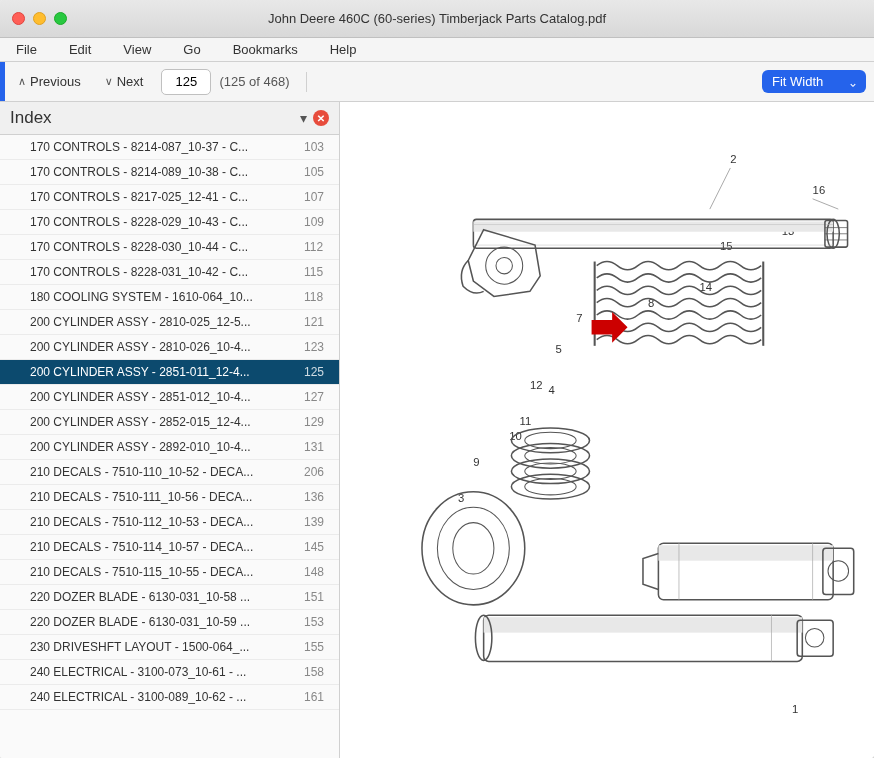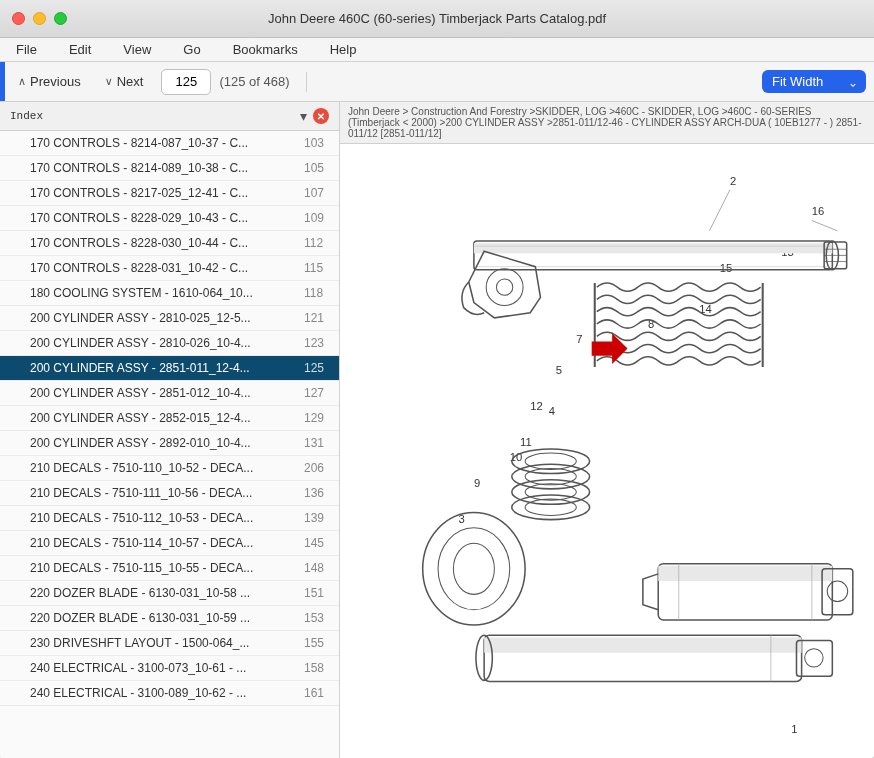--- a/index.html
+++ b/index.html
@@ -192,24 +192,23 @@
     .sidebar-header {
       display: flex;
       align-items: center;
       justify-content: space-between;
       padding: 6px 10px;
       border-bottom: 1px solid #d0d0d0;
       background: #f0f0f0;
     }
 
     .sidebar-header-title {
-      font-size: 11px;
+      font-size: 17px;
       font-weight: 500;
       color: #333;
-      font-family: Liberation Mono, monospace;
     }
 
     .sidebar-header-controls {
       display: flex;
       gap: 6px;
       align-items: center;
     }
 
     .sidebar-chevron {
       color: #555;
@@ -477,21 +476,20 @@
             <span class="sidebar-item-page">158</span>
           </div>
           <div class="sidebar-item">
             <span class="sidebar-item-label">240 ELECTRICAL - 3100-089_10-62 - ...</span>
             <span class="sidebar-item-page">161</span>
           </div>
         </div>
     </div>
 
     <div class="pdf-viewer">
-      <div class="pdf-breadcrumb">John Deere &gt; Construction And Forestry &gt;SKIDDER, LOG &gt;460C - SKIDDER, LOG &gt;460C - 60-SERIES (Timberjack &lt; 2000) &gt;200 CYLINDER ASSY &gt;2851-011/12-46 - CYLINDER ASSY ARCH-DUA ( 10EB1277 - ) 2851-011/12 [2851-011/12]</div>
       <div class="pdf-page">
         <div class="diagram-container">
 
           <svg viewBox="0 0 500 580" class="diagram-svg" xmlns="http://www.w3.org/2000/svg">
 
             <rect width="500" height="580" fill="white"></rect>
 
             <text x="370" y="30" font-size="11" fill="#333" font-family="Arial">2</text>
             <text x="450" y="60" font-size="11" fill="#333" font-family="Arial">16</text>
             <text x="420" y="100" font-size="11" fill="#333" font-family="Arial">13</text>

